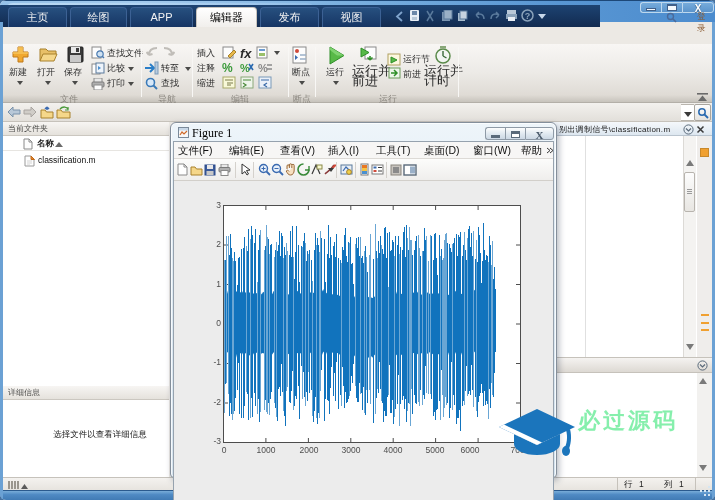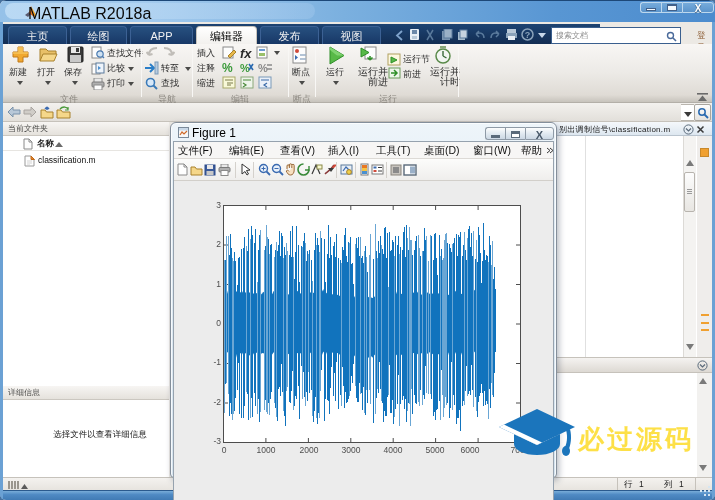--- a/index.html
+++ b/index.html
@@ -17,35 +17,35 @@
 .wbtn { width:21px; height:11px; border:1px solid #bdd8ee; border-right:none;
   background:linear-gradient(#76abdb,#5b94cb); position:relative; }
 .wbtn.first { border-radius:3px 0 0 3px; }
 .wbtn.last { border-right:1px solid #bdd8ee; border-radius:0 3px 3px 0; width:32px; }
 .glyph-min { position:absolute; left:5px; top:5px; width:10px; height:3px; background:#f4f8fc;
   border:1px solid #40608a; }
 .glyph-max { position:absolute; left:5px; top:1px; width:10px; height:7px; background:#f4f8fc;
   border:1px solid #40608a; border-top-width:2px; }
 .wx { position:absolute; left:0; top:0; width:100%; text-align:center; color:#fff; font-size:10px;
   font-weight:bold; line-height:10px; text-shadow:0 1px 1px #2a4a6a; }
-#tabrow { position:absolute; left:0; top:24px; width:600px; height:22px;
+#tabrow { position:absolute; left:0; top:5px; width:600px; height:22px;
   background:linear-gradient(#1d4372,#122b50); }
 .rtab { position:absolute; top:2px; height:20px; border-radius:4px 4px 0 0;
   font-size:11px; color:#f2f2f2; text-align:center; line-height:19px;
   background:linear-gradient(#27507f,#163564); border:1px solid #3c6194; border-bottom:none; }
 .rtab.sel { background:linear-gradient(#ffffff,#f1efec); color:#000; border-color:#c8c4bd; }
 #ribbon { position:absolute; left:0; top:44px; width:715px; height:59px;
   background:linear-gradient(#f8f6f4 0%,#eceae6 50%,#dfdbd5 88%,#c7c3bc 100%);
   border-bottom:1px solid #b3afa8; }
 .gsep { position:absolute; top:3px; height:50px; width:1px; background:#c6c2ba;
   border-right:1px solid #f8f7f5; }
 .glabel { position:absolute; top:49px; font-size:9px; color:#8a867f; width:60px; text-align:center; }
 .rlbl { position:absolute; font-size:9px; color:#2b2b2b; white-space:nowrap; }
-.rlbl2 { position:absolute; font-size:10px; color:#2b2b2b; white-space:nowrap; text-align:right;
-  line-height:10px; }
+.rlbl2 { position:absolute; font-size:13px; color:#2b2b2b; white-space:nowrap; text-align:left;
+  line-height:10px;font-family:Liberation Mono, monospace; }
 .dna { position:absolute; width:0; height:0; border-left:3.5px solid transparent;
   border-right:3.5px solid transparent; border-top:4px solid #4a4a48; }
 #addr { position:absolute; left:0; top:103px; width:715px; height:19px;
   background:linear-gradient(#f3f1ee,#e2dfda); border-bottom:1px solid #c6c2bb; }
 #crumbbox { position:absolute; left:71px; top:1px; width:610px; height:17px;
   background:#fff; border:1px solid #b9b5ae; border-right:none; font-size:8px; color:#1a1a1a;
   line-height:15px; white-space:nowrap; overflow:hidden; padding-left:3px; }
 #crumbdrop { position:absolute; left:681px; top:1px; width:13px; height:17px; background:#fff;
   border-top:1px solid #b9b5ae; border-bottom:1px solid #b9b5ae; }
 #searchbtn { position:absolute; left:694px; top:1px; width:17px; height:17px;
@@ -65,42 +65,42 @@
 #statusbar { position:absolute; left:0; top:477px; width:715px; height:13px;
   background:linear-gradient(#f4f2ef,#e7e4df); border-top:1px solid #c6c2bb; font-size:8.5px; color:#222; }
 #rowcol { position:absolute; left:617px; top:0px; width:79px; height:12px;
   border-left:1px solid #c6c2bb; border-right:1px solid #c6c2bb; text-align:center; line-height:12px; }
 #winbottom { position:absolute; left:0; top:490px; width:715px; height:10px;
   background:linear-gradient(#79add9 0%,#4f8ac4 40%,#417bb5 100%); border-top:1px solid #2a5a8e; }
 #fig { position:absolute; left:170px; top:122px; width:387px; height:356px;
   border-radius:6px 6px 4px 4px;
   background:linear-gradient(#eef5fa 0%,#dfebf4 30%,#d5e4f0 100%);
   border:1px solid #848f9b; box-shadow:2px 3px 6px rgba(50,60,80,.35), inset 0 0 0 1px rgba(255,255,255,.75); }
-#figtitle { position:absolute; left:0; top:0; width:385px; height:18px; font-size:12px; color:#000; }
+#figtitle { position:absolute; left:0; top:0; width:385px; height:18px; font-size:12px; color:#000;font-family:Liberation Serif, serif; }
 #figbtns { position:absolute; left:314px; top:3px; display:flex; }
 .fbtn { width:20px; height:13px; border:1px solid #8e9aa6; border-right:none;
   background:linear-gradient(#fdfdfd,#e4ecf2 45%,#ccd8e4); position:relative; }
 .fbtn.first { border-radius:3px 0 0 3px; }
 .fbtn.last { border-right:1px solid #8e9aa6; border-radius:0 3px 3px 0; width:29px; }
 #figclient { position:absolute; left:2px; top:18px; width:381px; height:422px;
   background:#ececec; border:1px solid #96a2ae; }
 #figmenu { position:absolute; left:0; top:0; width:379px; height:17px; background:#f7f6f5;
   border-bottom:1px solid #dddad6; font-size:10.5px; color:#111; }
 #figmenu span { position:absolute; top:2px; }
 #figtools { position:absolute; left:0; top:17px; width:379px; height:22px;
   background:linear-gradient(#fcfcfb,#efeeec); border-bottom:1px solid #d2cfca; }
 .tsep { position:absolute; top:3px; width:1px; height:16px; background:#d4d1cc; }
 #figcanvas { position:absolute; left:0; top:39px; width:379px; height:294px; background:#ececec; }
 #axes { position:absolute; left:49px; top:24px; width:298px; height:238px; background:#fff;
   border:1px solid #4d4d4d; }
 .tickl { position:absolute; font-size:8.5px; color:#4d4d4d; }
 .ylab { width:20px; text-align:right; }
 .xlab { width:36px; text-align:center; }
 #wm { position:absolute; left:492px; top:400px; width:223px; height:66px; }
-#wmtext1 { position:absolute; left:86px; top:22px; font-size:26px; font-weight:bold; color:#fde047;
+#wmtext1 { position:absolute; left:86px; top:6px; font-size:22px; font-weight:bold; color:#86efac;
   letter-spacing:3px; }
 #wmtext2 { position:absolute; left:85px; top:40px; font-size:17px; font-weight:bold; color:#8b8b8b; letter-spacing:-0.2px; }
 .ico { position:absolute; }
 
 </style></head><body>
 <div id="stage">
 <div id="win">
   <div id="titlebar">
     <div class="gloss"></div>
     <svg class="ico" style="left:24px;top:4px" width="14" height="14" viewBox="0 0 14 14">
@@ -158,21 +158,20 @@
           <rect x="1" y="5" width="11" height="5" fill="#8aa2ba"></rect>
           <rect x="3" y="8" width="7" height="4" fill="#e8eef5"></rect>
         </svg>
     <svg class="ico" style="left:521px;top:4px" width="13" height="13" viewBox="0 0 13 13">
           <circle cx="6.5" cy="6.5" r="5.5" fill="none" stroke="#8aa2ba" stroke-width="1.5"></circle>
           <text x="6.5" y="9.5" font-size="9" fill="#8aa2ba" text-anchor="middle" font-weight="bold">?</text>
         </svg>
     <svg class="ico" style="left:538px;top:9px" width="8" height="5" viewBox="0 0 8 5">
           <path d="M0 0 L4 5 L8 0 Z" fill="#c8d8ea"></path>
         </svg>
-    <div class="ico" style="left:551px;top:3px;width:130px;height:17px;background:#fff;border:1px solid #3a5f8e;font-size:8px;color:#8a8a8a;line-height:15px;padding-left:4px">搜索文档</div>
     <svg class="ico" style="left:666px;top:7px" width="11" height="11" viewBox="0 0 11 11">
           <circle cx="4.5" cy="4.5" r="3" fill="none" stroke="#4a6a9a" stroke-width="1.4"></circle>
           <path d="M7 7 L10 10" stroke="#4a6a9a" stroke-width="1.6"></path>
         </svg>
     <div class="ico" style="left:697px;top:6px;font-size:8.5px;color:#8a5a30">登录</div>
   </div>
   <div id="ribbon">
     <svg class="ico" style="left:11px;top:2px" width="19" height="17" viewBox="0 0 19 17">
           <path d="M7 1 h5 v5 h5 v5 h-5 v5 h-5 v-5 H2 V6 h5 Z" fill="#f0a830" stroke="#c07818" stroke-width="1"></path>
           <path d="M7 1 h5 v5 h5 v2 H2 V6 h5 Z" fill="#f8c860" stroke="none" opacity=".7"></path>

